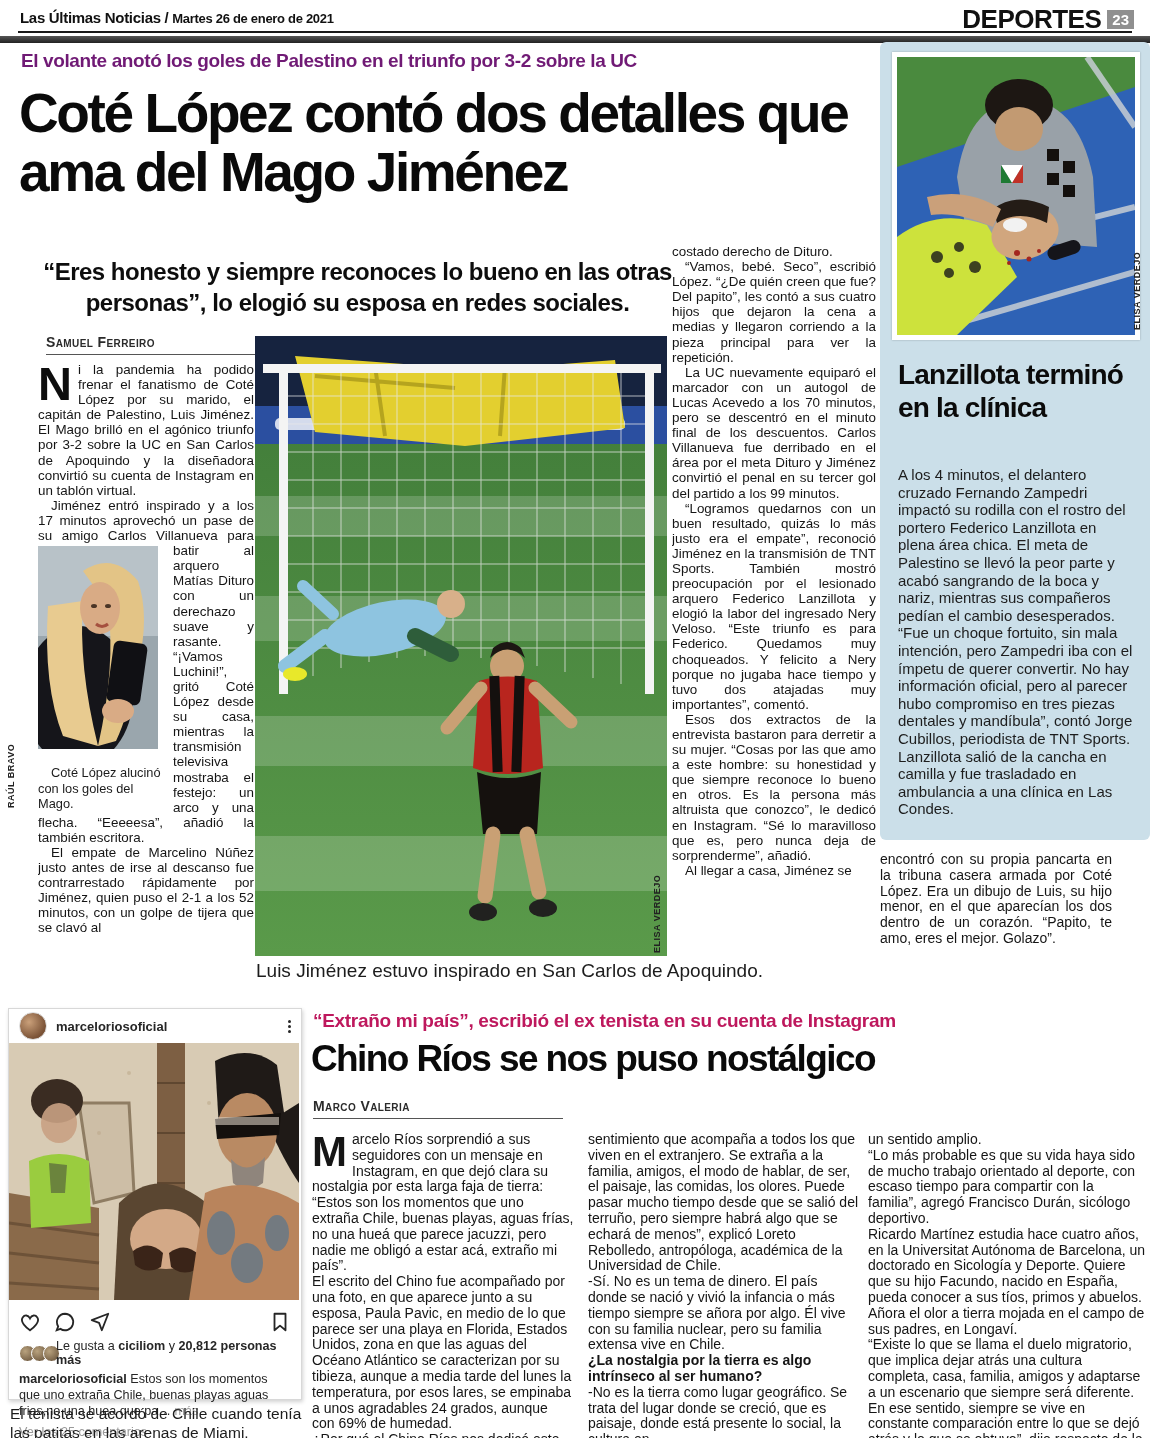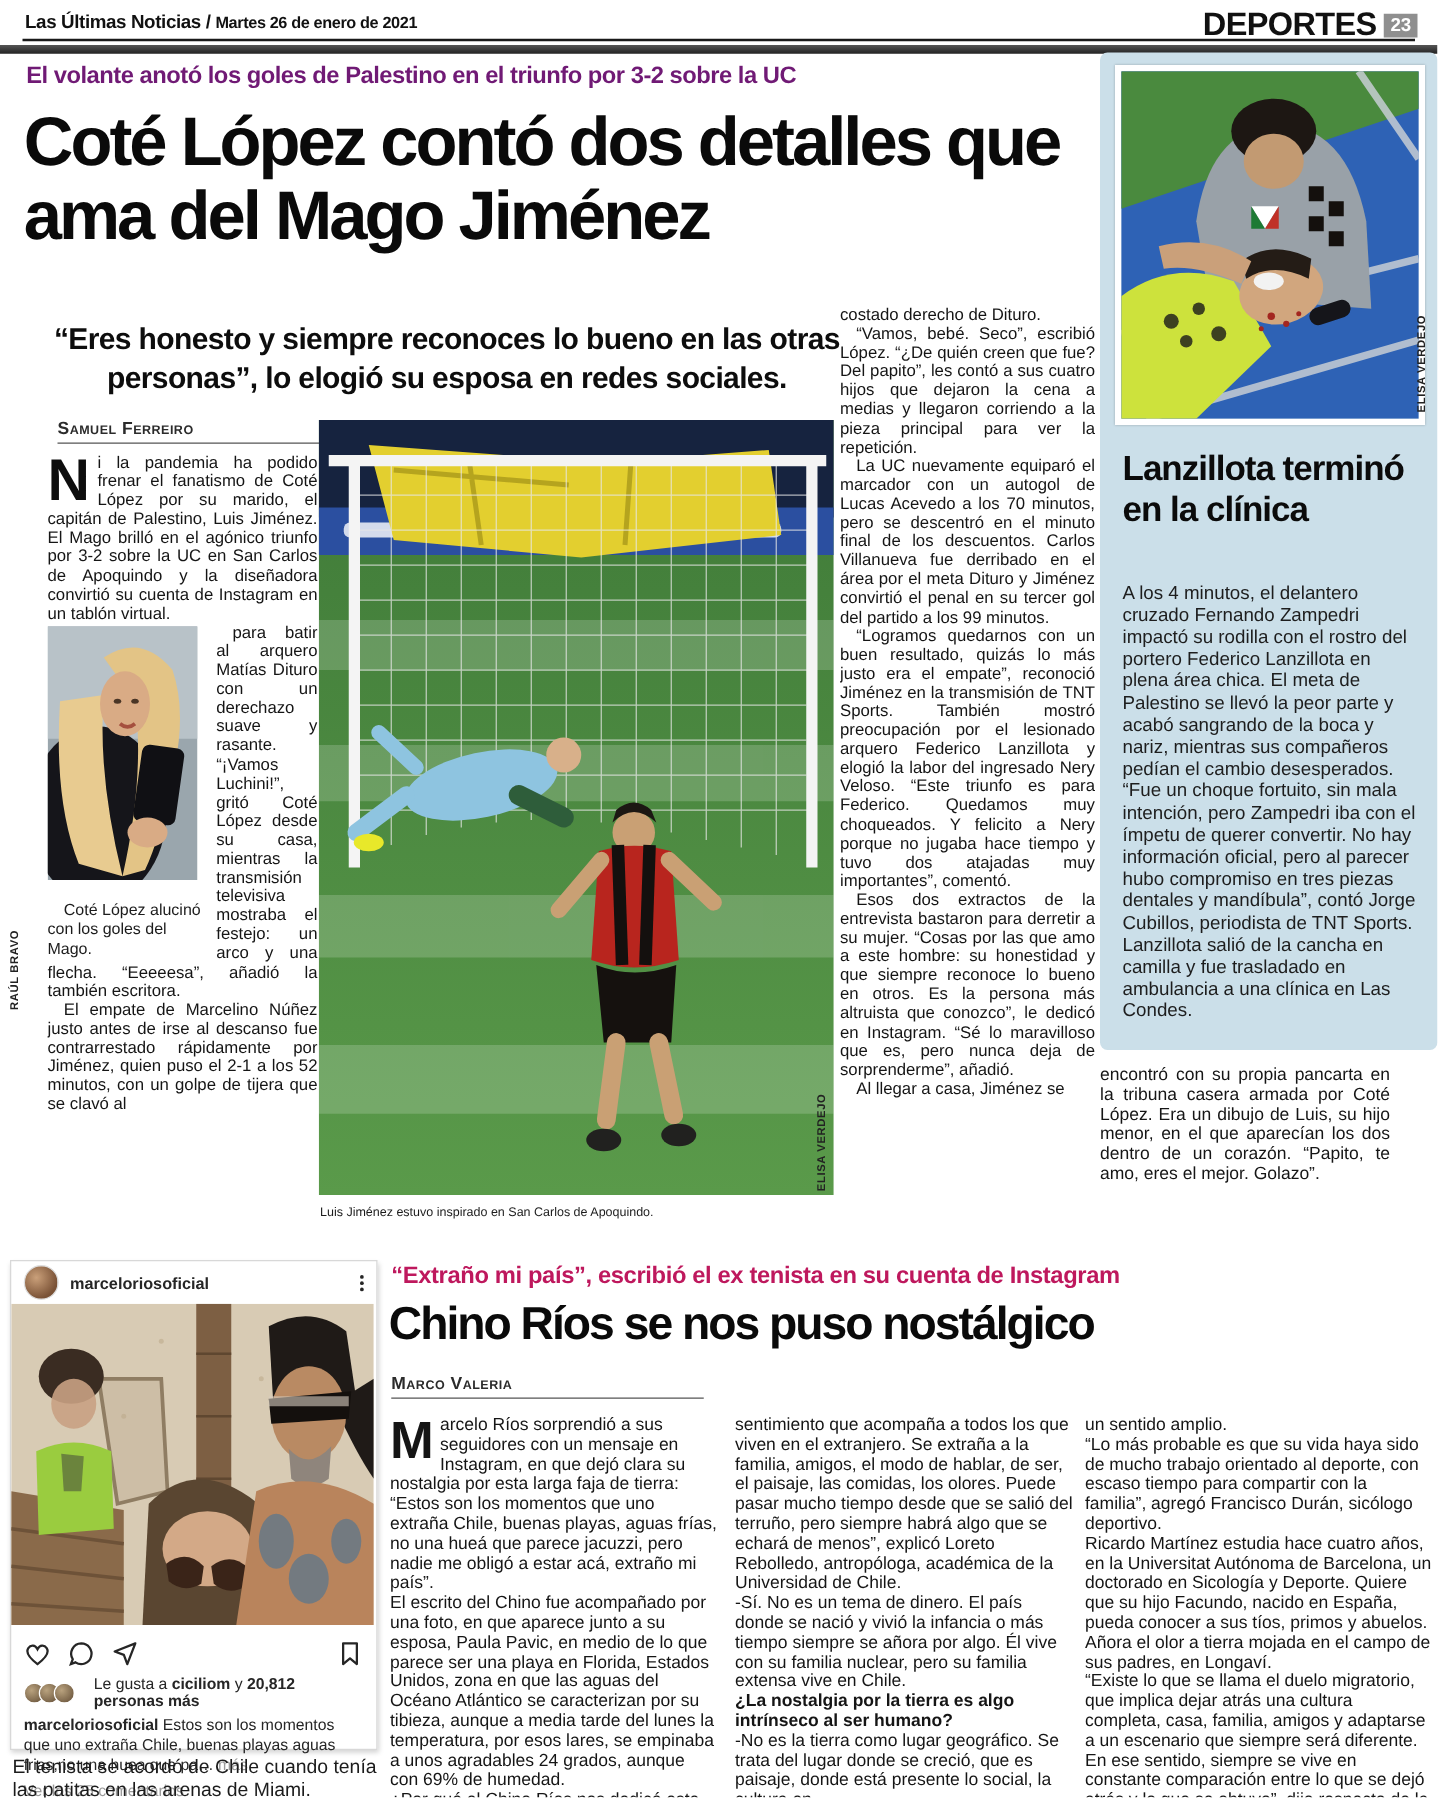--- a/index.html
+++ b/index.html
@@ -19,21 +19,21 @@
   
   .kicker{font-size:19px;font-weight:700;letter-spacing:-0.4px;color:#701a75;}
   .headline{font-size:55px;line-height:59px;font-weight:800;letter-spacing:-2.4px;color:#0a0a0a;}
   .subhead{font-size:24px;line-height:31px;font-weight:700;letter-spacing:-0.5px;text-align:center;color:#0d0d0d;}
   .byline{font-size:14px;font-weight:600;color:#2b2b2b;border-bottom:1.5px solid #555;
           padding-bottom:4px;font-variant:small-caps;letter-spacing:.4px;}
   .bodycol{font-size:13.4px;line-height:15.1px;text-align:justify;color:#151515;overflow:hidden;}
   .bodycol p{margin:0;}
   .bodycol p.ind{text-indent:13px;}
   .dropcap{float:left;font-size:47px;line-height:40px;font-weight:700;padding:2px 6px 0 0;color:#0d0d0d;}
-  .caption{font-size:10px;line-height:18px;color:#1c1c1c;}
+  .caption{font-size:19px;line-height:18px;color:#1c1c1c;}
   .photocredit{font-size:9px;font-weight:700;letter-spacing:.5px;color:#222;
                writing-mode:vertical-rl;transform:rotate(180deg);white-space:nowrap;}
   .inset-float{float:left;width:127px;margin:3px 8px 2px 0;display:block;}
   .inset-frame{width:120px;height:203px;display:block;}
   .inset-cap{display:block;font-size:12.8px;line-height:15.5px;color:#1c1c1c;text-align:left;margin-top:16px;}
 
   
   .sidebar{background:#cbdfe9;border-radius:6px;}
   .sb-photo{border:5px solid #ffffff;box-shadow:0 0 2px rgba(0,0,0,.25);}
   .sb-head{font-size:28px;line-height:33px;font-weight:800;letter-spacing:-0.8px;color:#0b0b0b;}
@@ -51,21 +51,21 @@
   .ig-card{background:#fff;border:1px solid #d8d8d8;box-shadow:1px 2px 4px rgba(0,0,0,.18);}
   .ig-header{height:34px;display:flex;align-items:center;padding:0 10px;}
   .ig-avatar{width:26px;height:26px;border-radius:50%;
              background:radial-gradient(circle at 35% 35%,#caa07a,#7a5236 70%);border:1px solid #ddd;}
   .ig-user{font-size:13px;font-weight:600;color:#262626;margin-left:9px;}
   .ig-dots{margin-left:auto;display:flex;flex-direction:column;gap:2px;}
   .ig-dots i{width:3px;height:3px;border-radius:50%;background:#262626;display:block;}
   .ig-actions{display:flex;align-items:center;gap:13px;padding:7px 10px 4px;}
   .ig-actions svg{display:block;}
   .ig-bookmark{margin-left:auto;}
-  .ig-likes{display:flex;align-items:center;gap:20px;padding:2px 10px;font-size:12.6px;color:#262626;}
+  .ig-likes{display:flex;align-items:center;gap:1px;padding:2px 10px;font-size:12.6px;color:#262626;}
   .ig-likes b{font-weight:700;}
   .mini-avatars{display:flex;}
   .mini-avatars span{width:15px;height:15px;border-radius:50%;border:1.5px solid #fff;margin-right:-5px;
                      background:radial-gradient(circle at 35% 35%,#b9a27e,#5f4a33);}
   .ig-caption{padding:2px 10px;font-size:12.6px;line-height:16px;color:#262626;}
   .ig-caption .more{color:#9a9a9a;}
   .ig-comments{padding:4px 10px 0;font-size:12.6px;color:#9a9a9a;}
 </style>
 </head>
 <body>
@@ -81,20 +81,21 @@
 <div class="abs rule-thick" style="left:0;top:36px;width:1150px;"></div>
 
 <div class="abs kicker" style="left:21px;top:50px;width:840px;">El volante anotó los goles de Palestino en el triunfo por 3-2 sobre la UC</div>
 <div class="abs headline" style="left:19px;top:84px;width:880px;">Coté López contó dos detalles que ama del Mago Jiménez</div>
 <div class="abs subhead" style="left:40px;top:256px;width:635px;">“Eres honesto y siempre reconoces lo bueno en las otras personas”, lo elogió su esposa en redes sociales.</div>
 <div class="abs byline" style="left:46px;top:334px;width:210px;">Samuel Ferreiro</div>
 
 <div class="abs bodycol" style="left:38px;top:362px;width:216px;height:622px;">
   <p><span class="dropcap">N</span><span>i la pandemia ha podido frenar el fanatismo de Coté López por su marido, el capitán de Palestino, Luis Jiménez. El Mago brilló en el agónico triunfo por 3-2 sobre la UC en San Carlos de Apoquindo y la diseñadora convirtió su cuenta de Instagram en un tablón virtual.</span></p>
   <p class="ind">
+    <span>Jiménez entró inspirado y a los 17 minutos aprovechó un pase de su amigo Carlos Villanueva</span>
     <span class="inset-float">
       <svg class="inset-frame" viewBox="0 0 120 203">
         <rect width="120" height="203" fill="#9aa6ad"></rect>
         <rect width="120" height="90" fill="#b8c2c8"></rect>
         <ellipse cx="40" cy="150" rx="55" ry="70" fill="#15151a"></ellipse>
         <path d="M10,60 Q5,140 25,190 L60,200 Q40,120 45,55 Z" fill="#e8cb90"></path>
         <path d="M45,25 Q75,5 100,35 Q112,70 100,120 Q90,170 78,195 L60,200 Q78,120 70,60 Z" fill="#e3c486"></path>
         <ellipse cx="62" cy="62" rx="20" ry="26" fill="#d9ab85"></ellipse>
         <ellipse cx="56" cy="60" rx="3" ry="2" fill="#4a3526"></ellipse>
         <ellipse cx="70" cy="60" rx="3" ry="2" fill="#4a3526"></ellipse>

